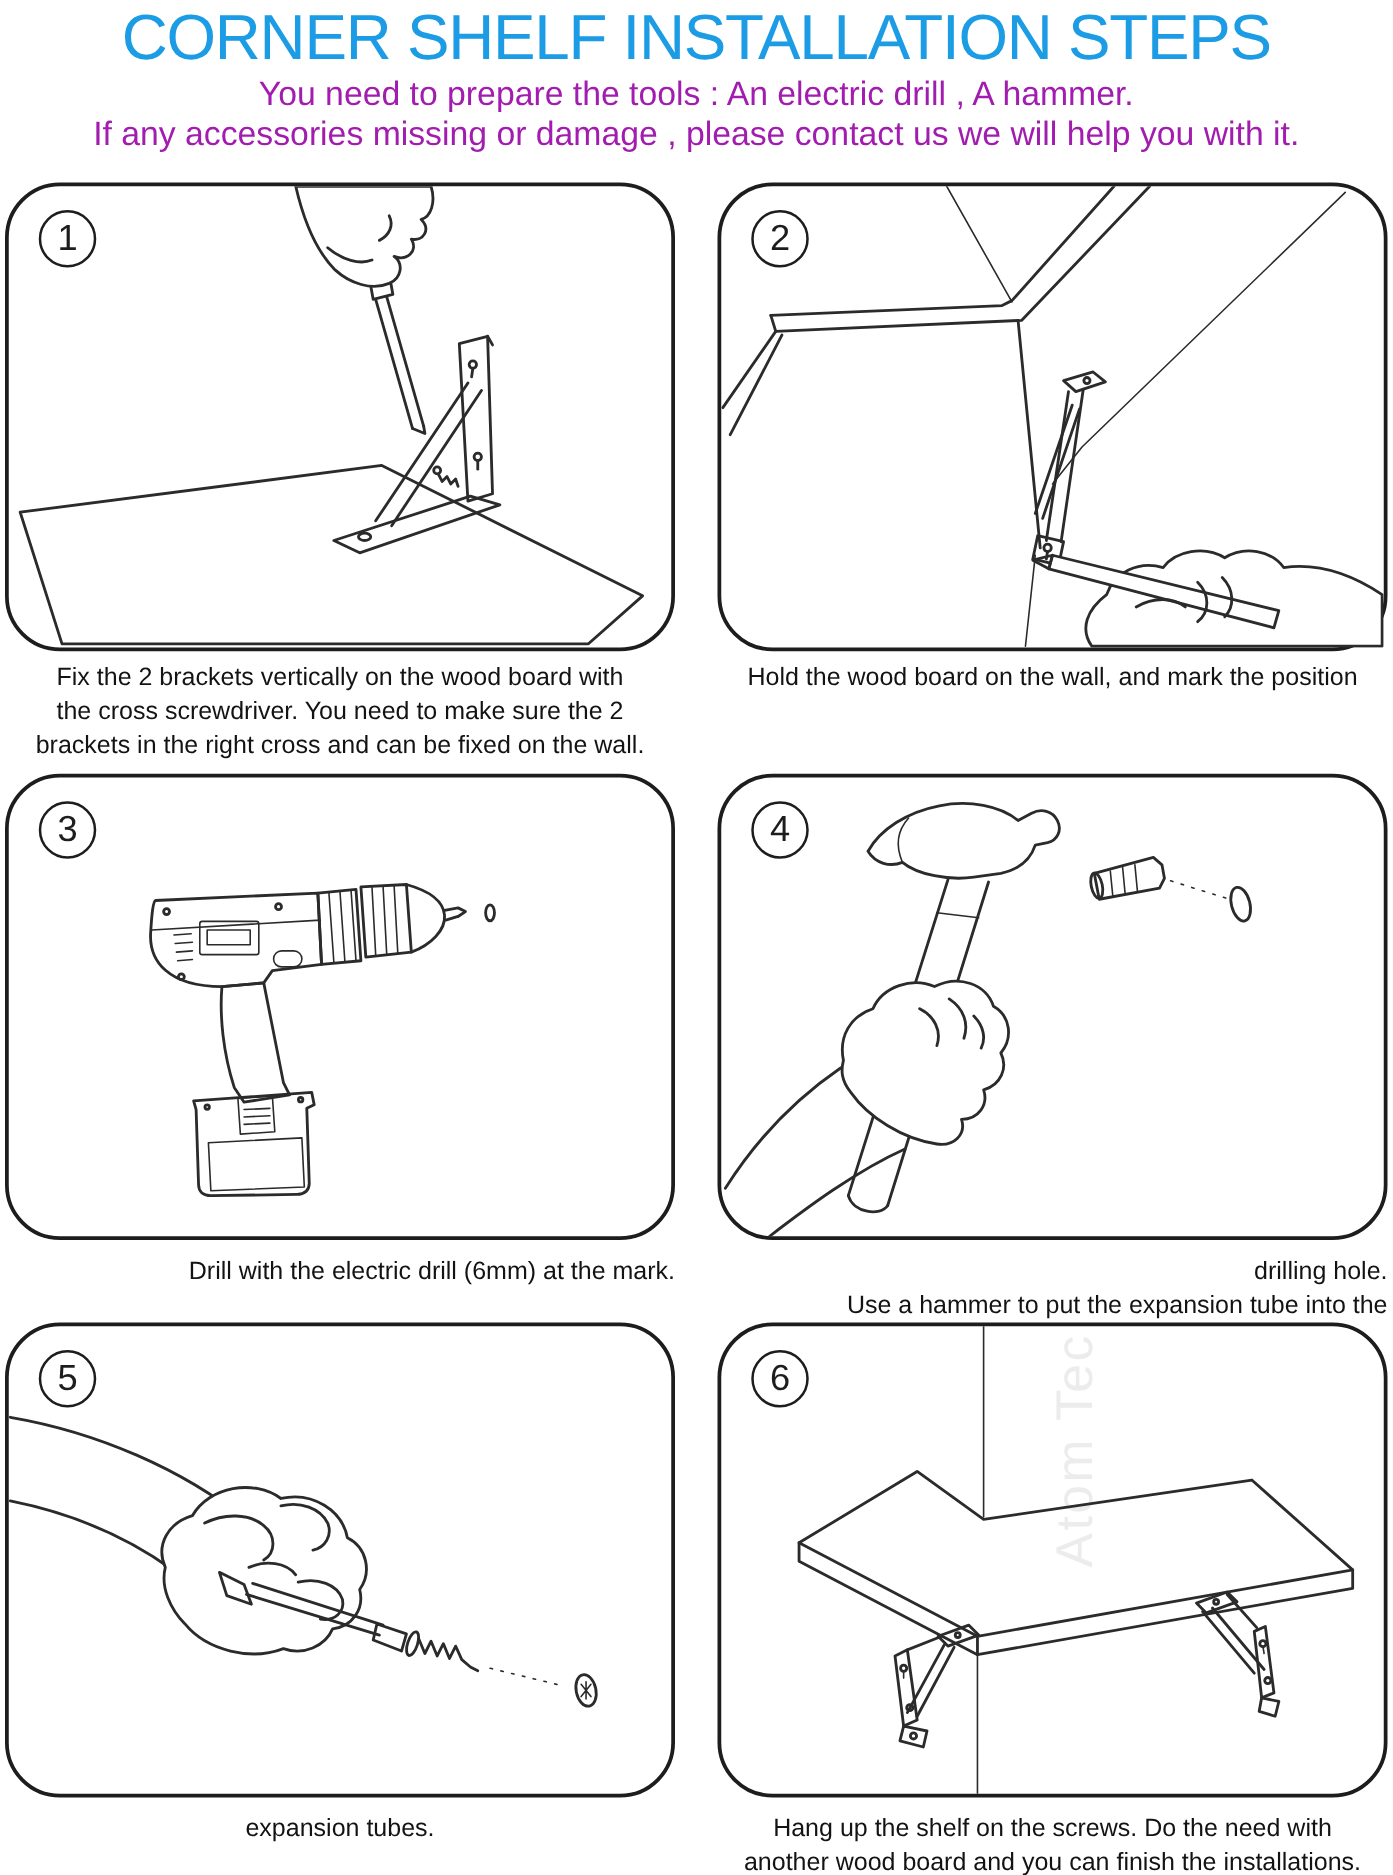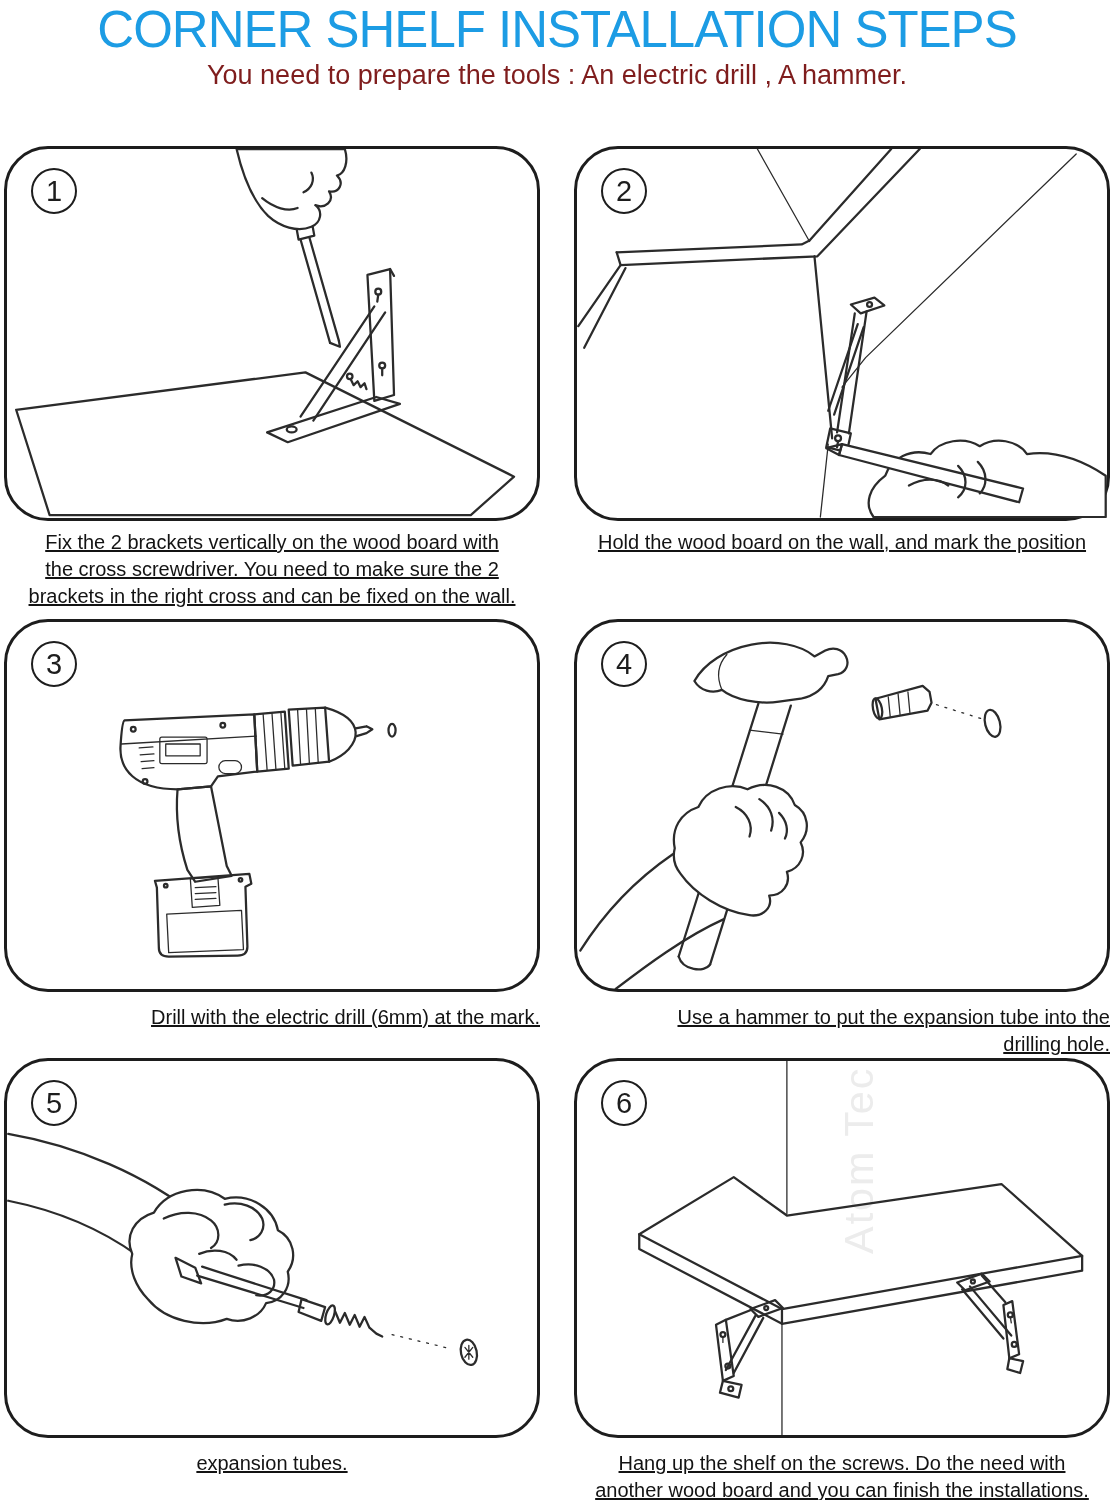--- a/index.html
+++ b/index.html
@@ -7,21 +7,21 @@
     position:relative; width:1114px; height:1500px; background:#ffffff;
     font-family:"Liberation Sans", sans-serif; overflow:hidden;
   }
   .title {
     position:absolute; top:0px; left:0; width:100%; text-align:center;
     font-size:51px; font-weight:normal; letter-spacing:-1px;
     color:#1c9ce4; white-space:nowrap;
   }
   .sub {
     position:absolute; left:0; width:100%; text-align:center;
-    font-size:27px; font-weight:500; color:#7f1d1d; white-space:nowrap;
+    font-size:27px; font-weight:500; color:#a21caf; white-space:nowrap;
   }
   .sub1 { top:60px; }
   .sub2 { top:92px; }
   .panel {
     position:absolute; width:536px; box-sizing:border-box;
     border:3.5px solid #1d1d1d; border-radius:44px; background:#fff;
   }
   #p1 { left:4px;   top:146px;  height:375px; }
   #p2 { left:574px; top:146px;  height:375px; }
   #p3 { left:4px;   top:619px;  height:373px; }
@@ -32,38 +32,39 @@
     position:absolute; left:24px; top:19px; width:42px; height:42px;
     border:2.5px solid #1d1d1d; border-radius:50%;
     display:flex; align-items:center; justify-content:center;
     font-size:29px; color:#1d1d1d; background:#fff; z-index:2;
   }
   .illus { position:absolute; left:0; top:0; width:100%; height:100%; }
   .cap {
     position:absolute; width:536px; text-align:center;
     font-size:20px; line-height:27px; color:#131313;
   }
-  .cap div { white-space:nowrap;text-decoration:underline; }
+  .cap div { white-space:nowrap; }
   #c1,#c2 { top:529px; }
   #c3,#c4 { top:1004px;text-align:right; }
   #c5,#c6 { top:1450px; }
   #c1,#c3,#c5 { left:4px; }
   #c2,#c4,#c6 { left:574px; }
   .ln { fill:none; stroke:#2b2b2b; stroke-width:2.3; stroke-linecap:round; stroke-linejoin:round; }
   .thin { stroke-width:1.3; }
   .fw { fill:#ffffff; }
   .wm { font-size:42px; fill:#ececec; font-family:"Liberation Sans", sans-serif; letter-spacing:2px; }
 </style>
 </head>
 <body>
 
 <div class="page">
 
   <div class="title">CORNER SHELF INSTALLATION STEPS</div>
   <div class="sub sub1">You need to prepare the tools : An electric drill , A hammer.</div>
+  <div class="sub sub2">If any accessories missing or damage , please contact us we will help you with it.</div>
 
   <div class="panel" id="p1">
     <div class="badge">1</div>
     <svg class="illus" viewBox="0 0 536 375">
       <g class="ln">
         <g>
           <path d="M 8 265 L 302 227 L 514 333 L 470 372 L 42 372 Z"></path>
         </g>
         <g>
           <path d="M 365 128 L 388 122 L 392 250 L 372 256 Z"></path>
@@ -285,22 +286,22 @@
     <div>the cross screwdriver. You need to make sure the 2</div>
     <div>brackets in the right cross and can be fixed on the wall.</div>
   </div>
   <div class="cap" id="c2">
     <div>Hold the wood board on the wall, and mark the position</div>
   </div>
   <div class="cap" id="c3">
     <div>Drill with the electric drill (6mm) at the mark.</div>
   </div>
   <div class="cap" id="c4">
+    <div>drilling hole.</div>
     <div>Use a hammer to put the expansion tube into the</div>
-    <div>drilling hole.</div>
   </div>
   <div class="cap" id="c5">
     <div>expansion tubes.</div>
   </div>
   <div class="cap" id="c6">
     <div>Hang up the shelf on the screws. Do the need with</div>
     <div>another wood board and you can finish the installations.</div>
   </div>
 
 </div>

